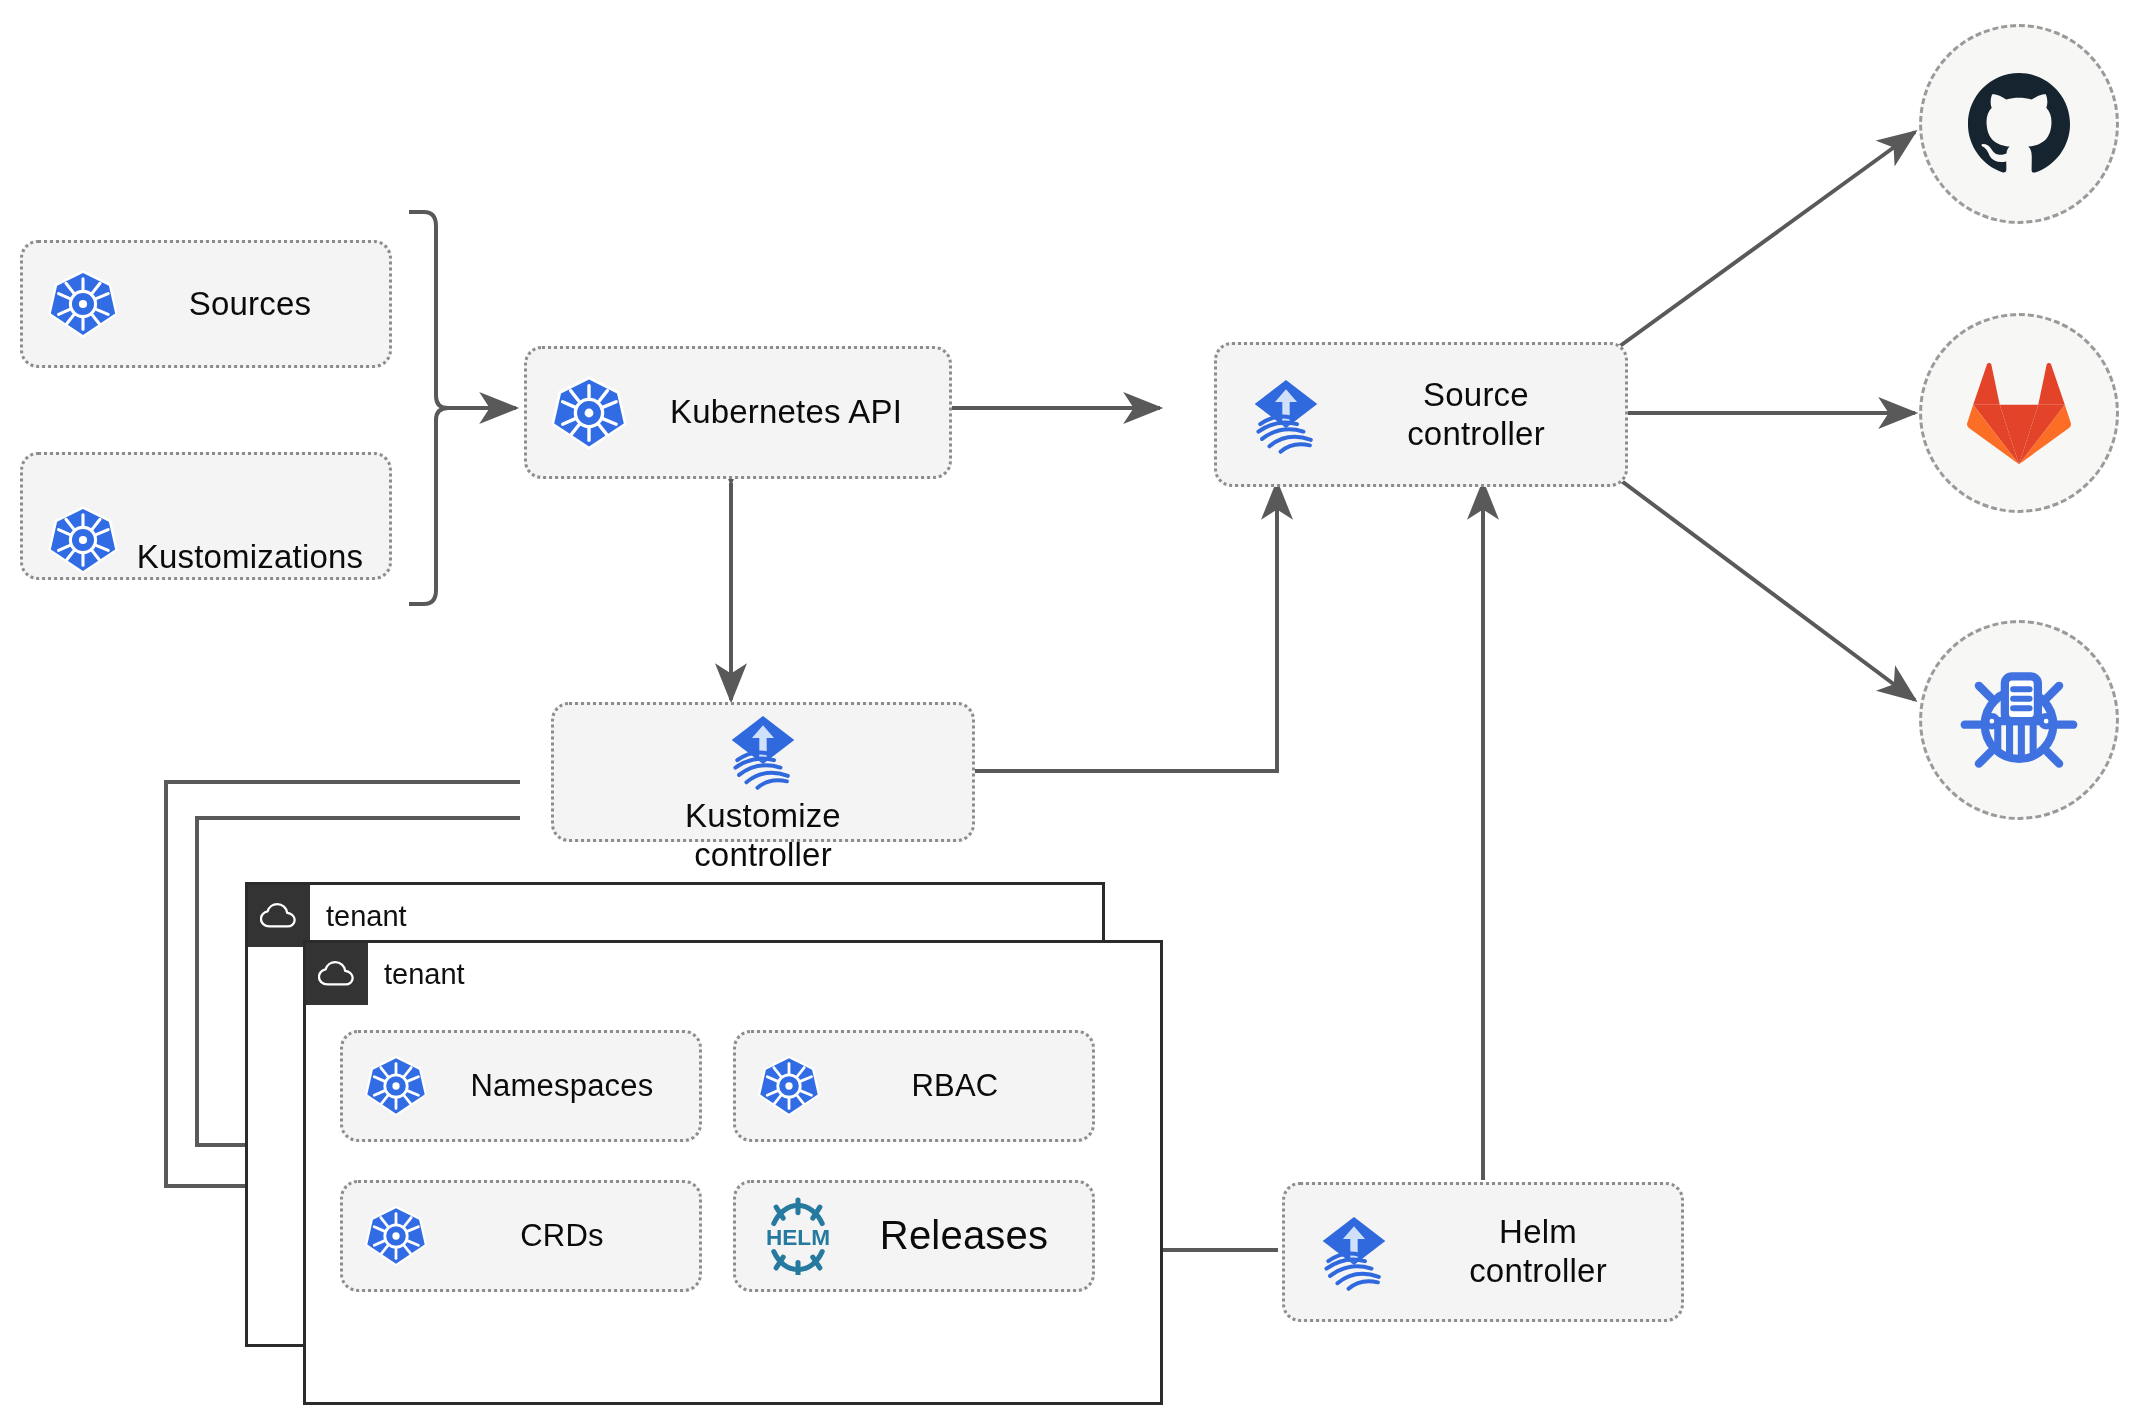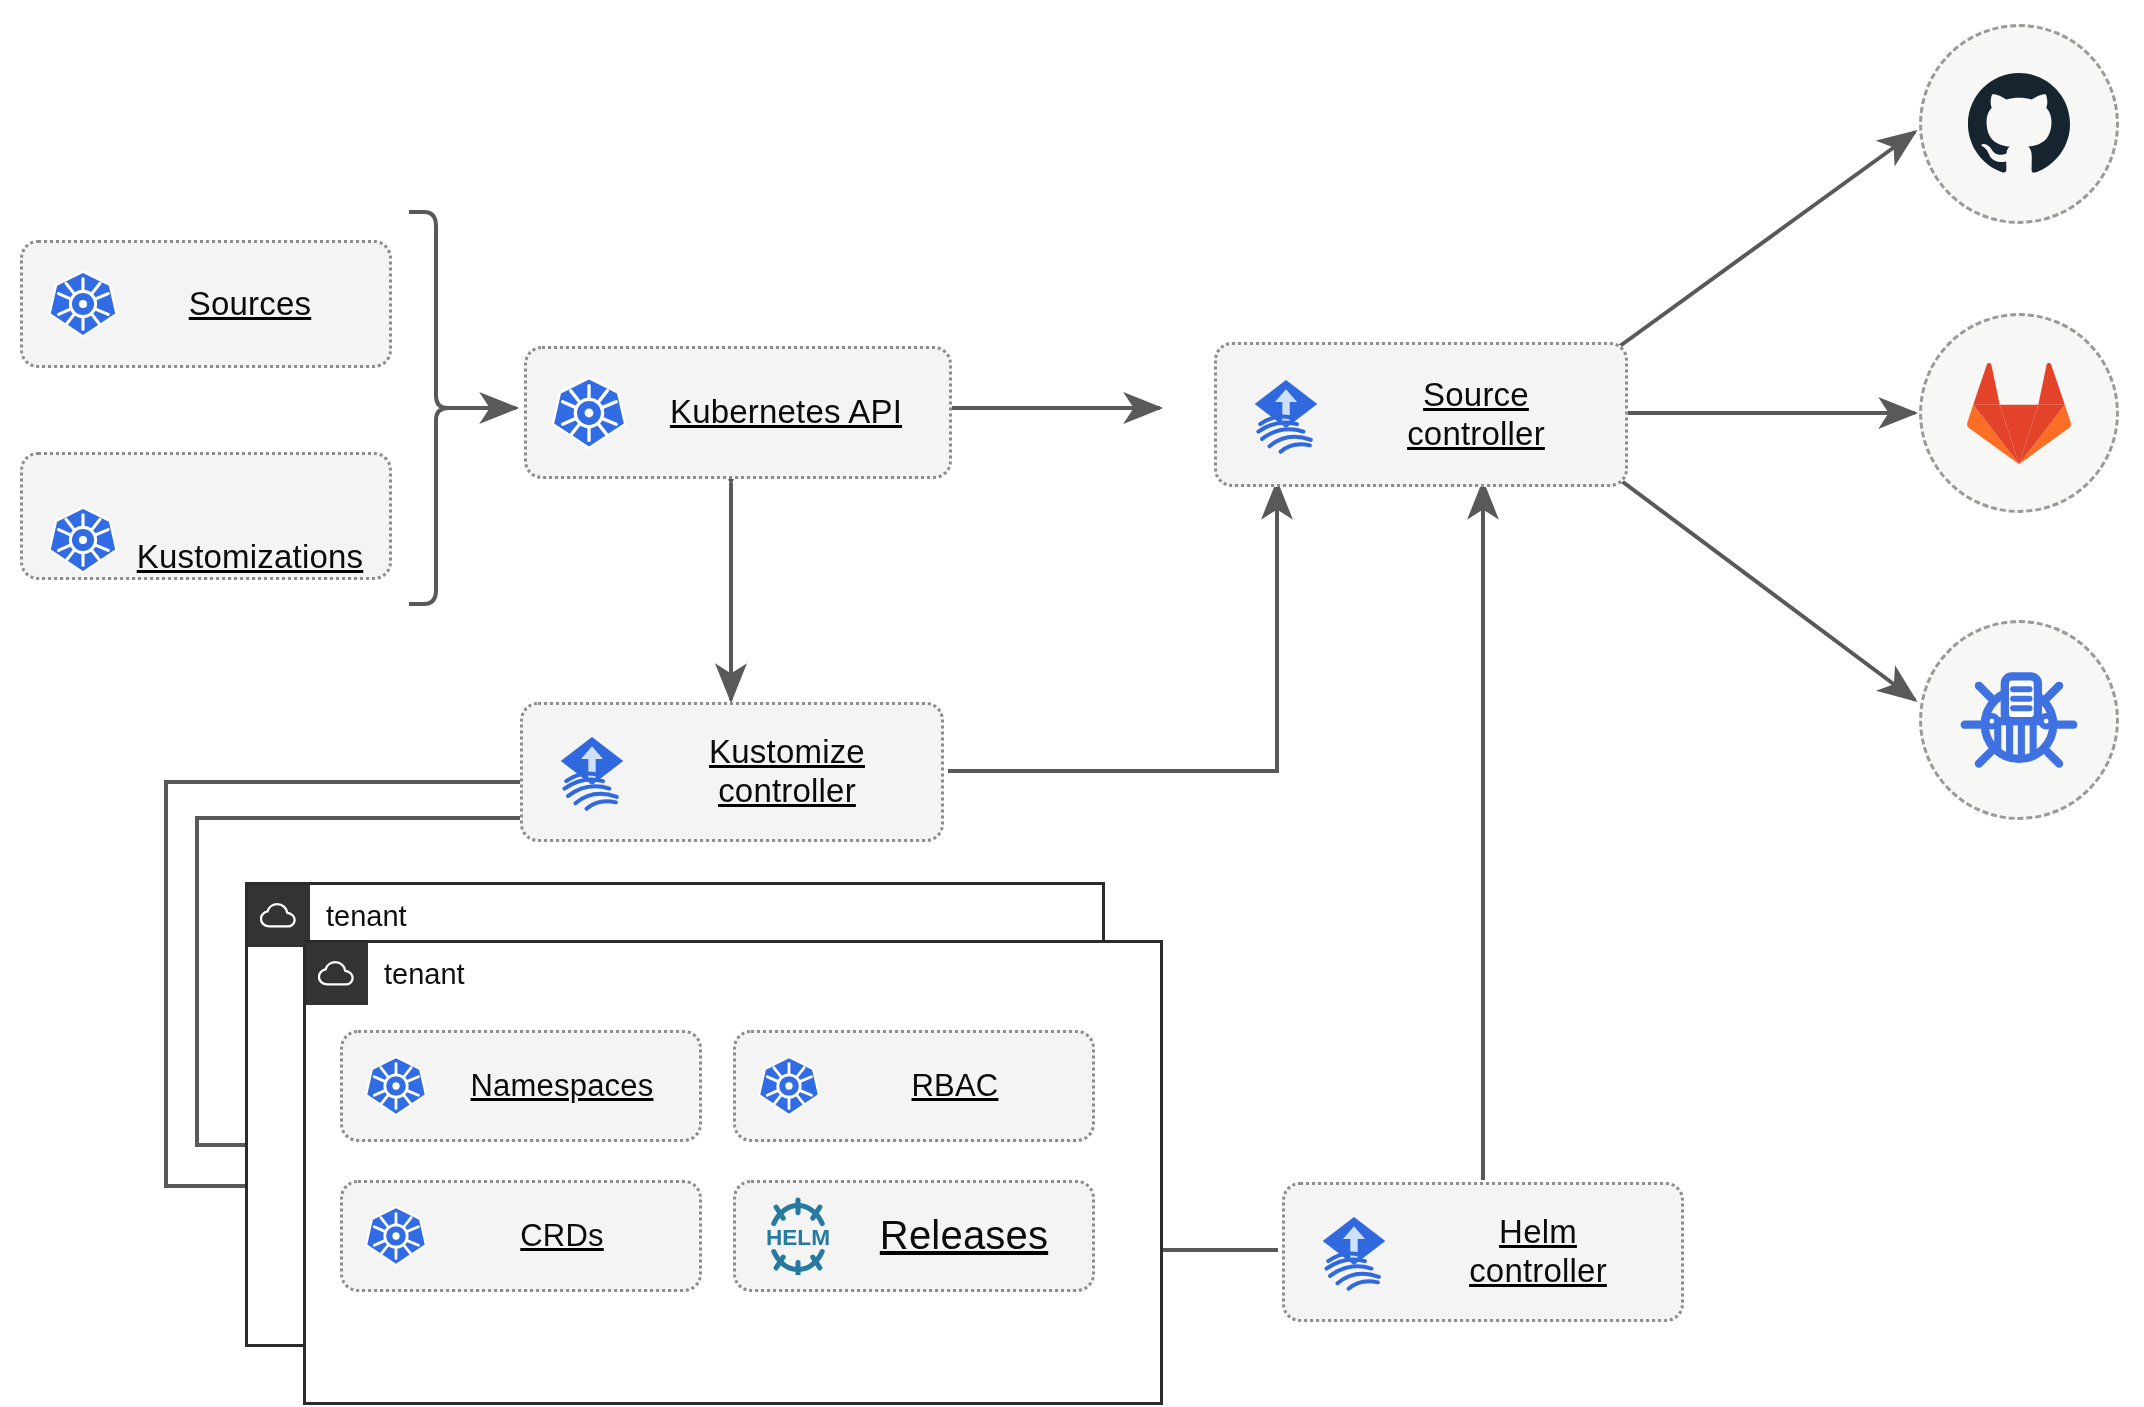--- a/index.html
+++ b/index.html
@@ -8,21 +8,20 @@
 
   
   .node{
     position:absolute;
     background:#f4f4f4;
     border:3px dotted #8c8c8c;
     border-radius:18px;
     display:flex;
     align-items:center;
     box-sizing:border-box;
-    text-decoration:underline;
   }
   .node .label{
     color:#0b0b0b;
     font-size:33px;
     line-height:1.18;
     text-align:center;
     flex:1 1 auto;
     white-space:pre-line;
     letter-spacing:.2px;
   }
@@ -188,21 +187,21 @@
           <path d="M24,76 C37,66 53,63 69,68"></path>
           <path d="M32,84 C44,74 60,71 77,77"></path>
           <path d="M44,90 C52,83 63,80 76,83"></path>
         </g>
       </svg>
     </span>
     <span class="label">Source
 controller</span>
   </div>
 
-  <div class="node" style="left:520px;top:702px;width:424px;height:140px;padding:0 14px;">
+  <div class="node" style="left:551px;top:702px;width:424px;height:140px;padding:0 14px;flex-direction:column;">
     <span class="ico" style="width:110px;">
       <svg width="92" height="92" viewBox="0 0 100 100">
         <polygon points="50,12 84,38 50,64 16,38" fill="#3068dd"></polygon>
         <path d="M50,22 L62,36 L54,36 L54,60 L46,60 L46,36 L38,36 Z" fill="#cfe0fb"></path>
         <g stroke="#3068dd" stroke-width="4.3" stroke-linecap="round" fill="none">
           <path d="M22,60 C33,52 45,50 56,53"></path>
           <path d="M20,68 C33,59 48,56 62,60"></path>
           <path d="M24,76 C37,66 53,63 69,68"></path>
           <path d="M32,84 C44,74 60,71 77,77"></path>
           <path d="M44,90 C52,83 63,80 76,83"></path>

